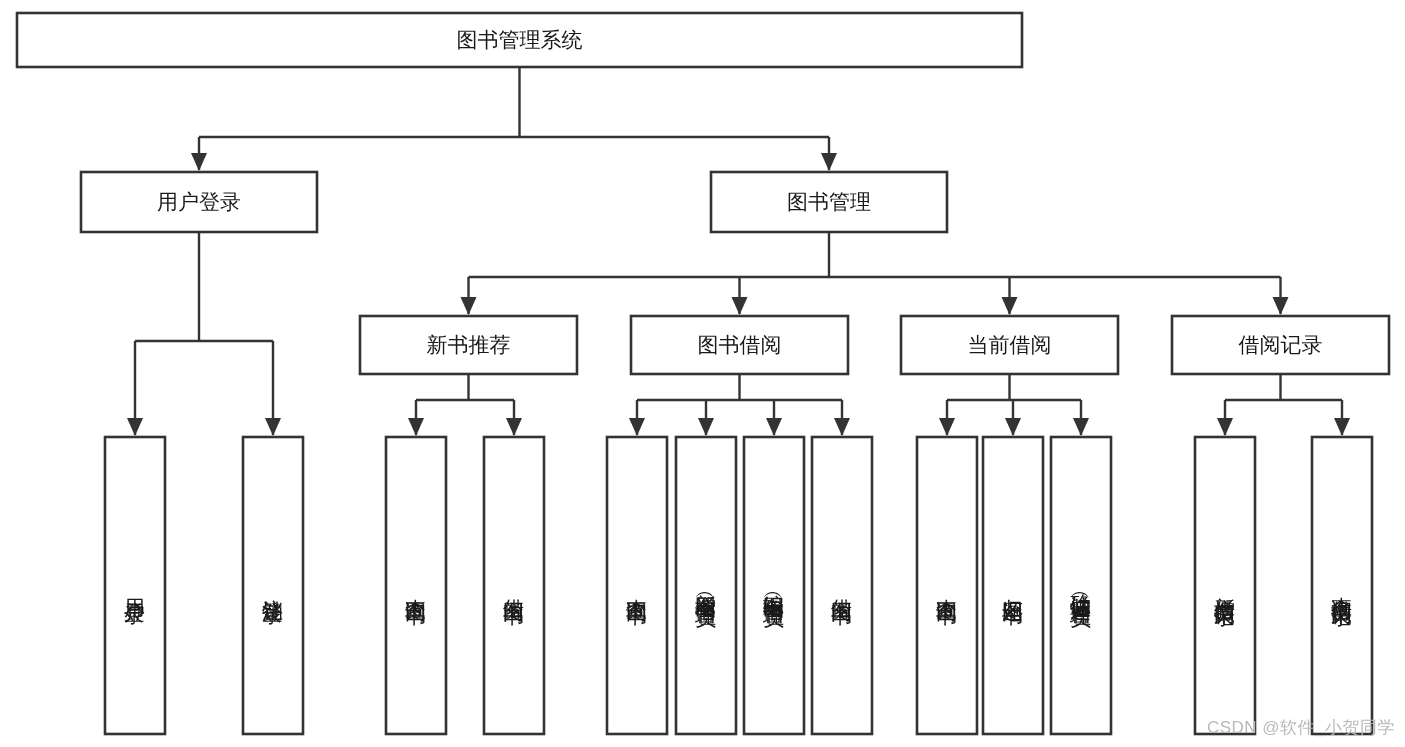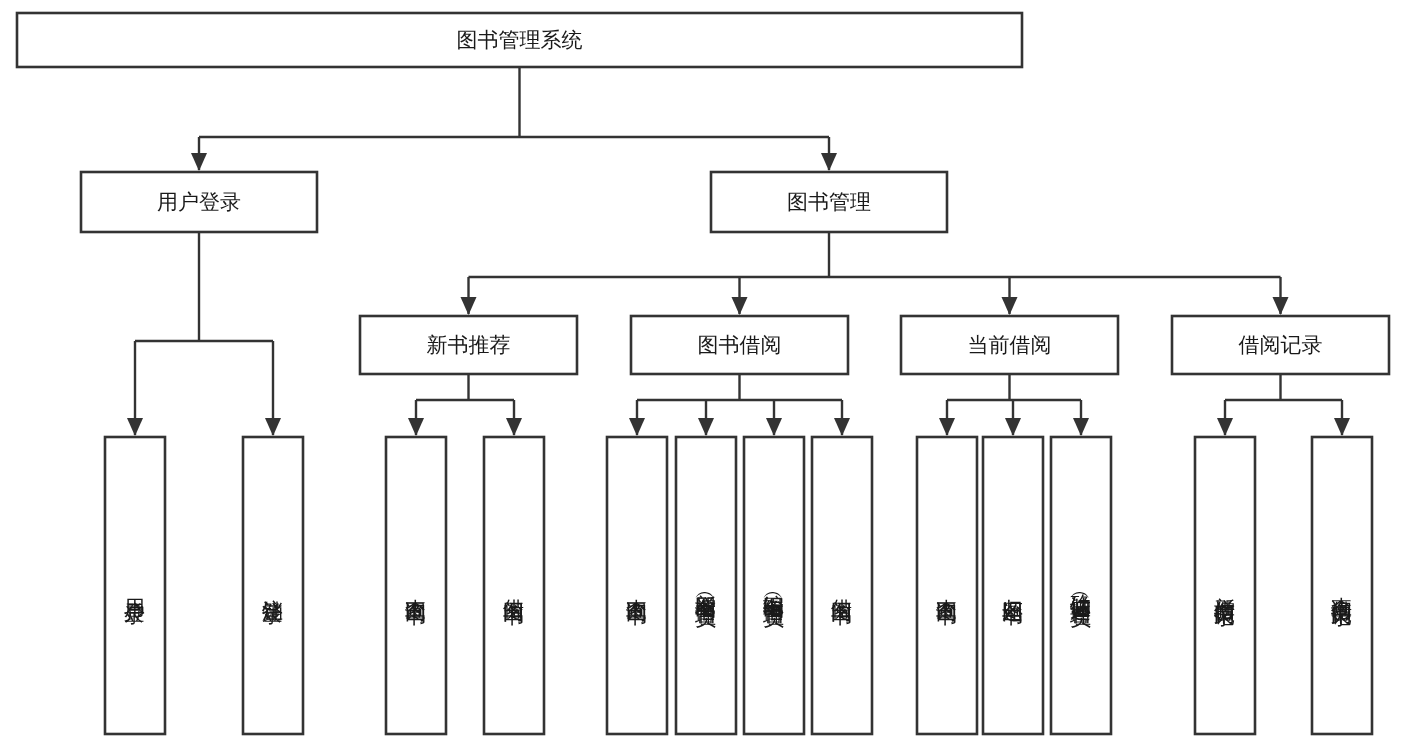--- a/index.html
+++ b/index.html
@@ -210,14 +210,15 @@
         <div class="node-label-v" style="position: static;">确认归还（管理员）</div>
       </div>
       <div class="vlabel-wrap" style="left: 1195px; top: 437px; width: 60px; height: 297px;">
         <div class="node-label-v" style="position: static;">新增借阅记录</div>
       </div>
       <div class="vlabel-wrap" style="left: 1312px; top: 437px; width: 60px; height: 297px;">
         <div class="node-label-v" style="position: static;">查询借阅记录</div>
       </div>
     </div>
 
+  <div class="watermark">CSDN @软件_小贺同学</div>
 
 </div>
 
 </body></html>

